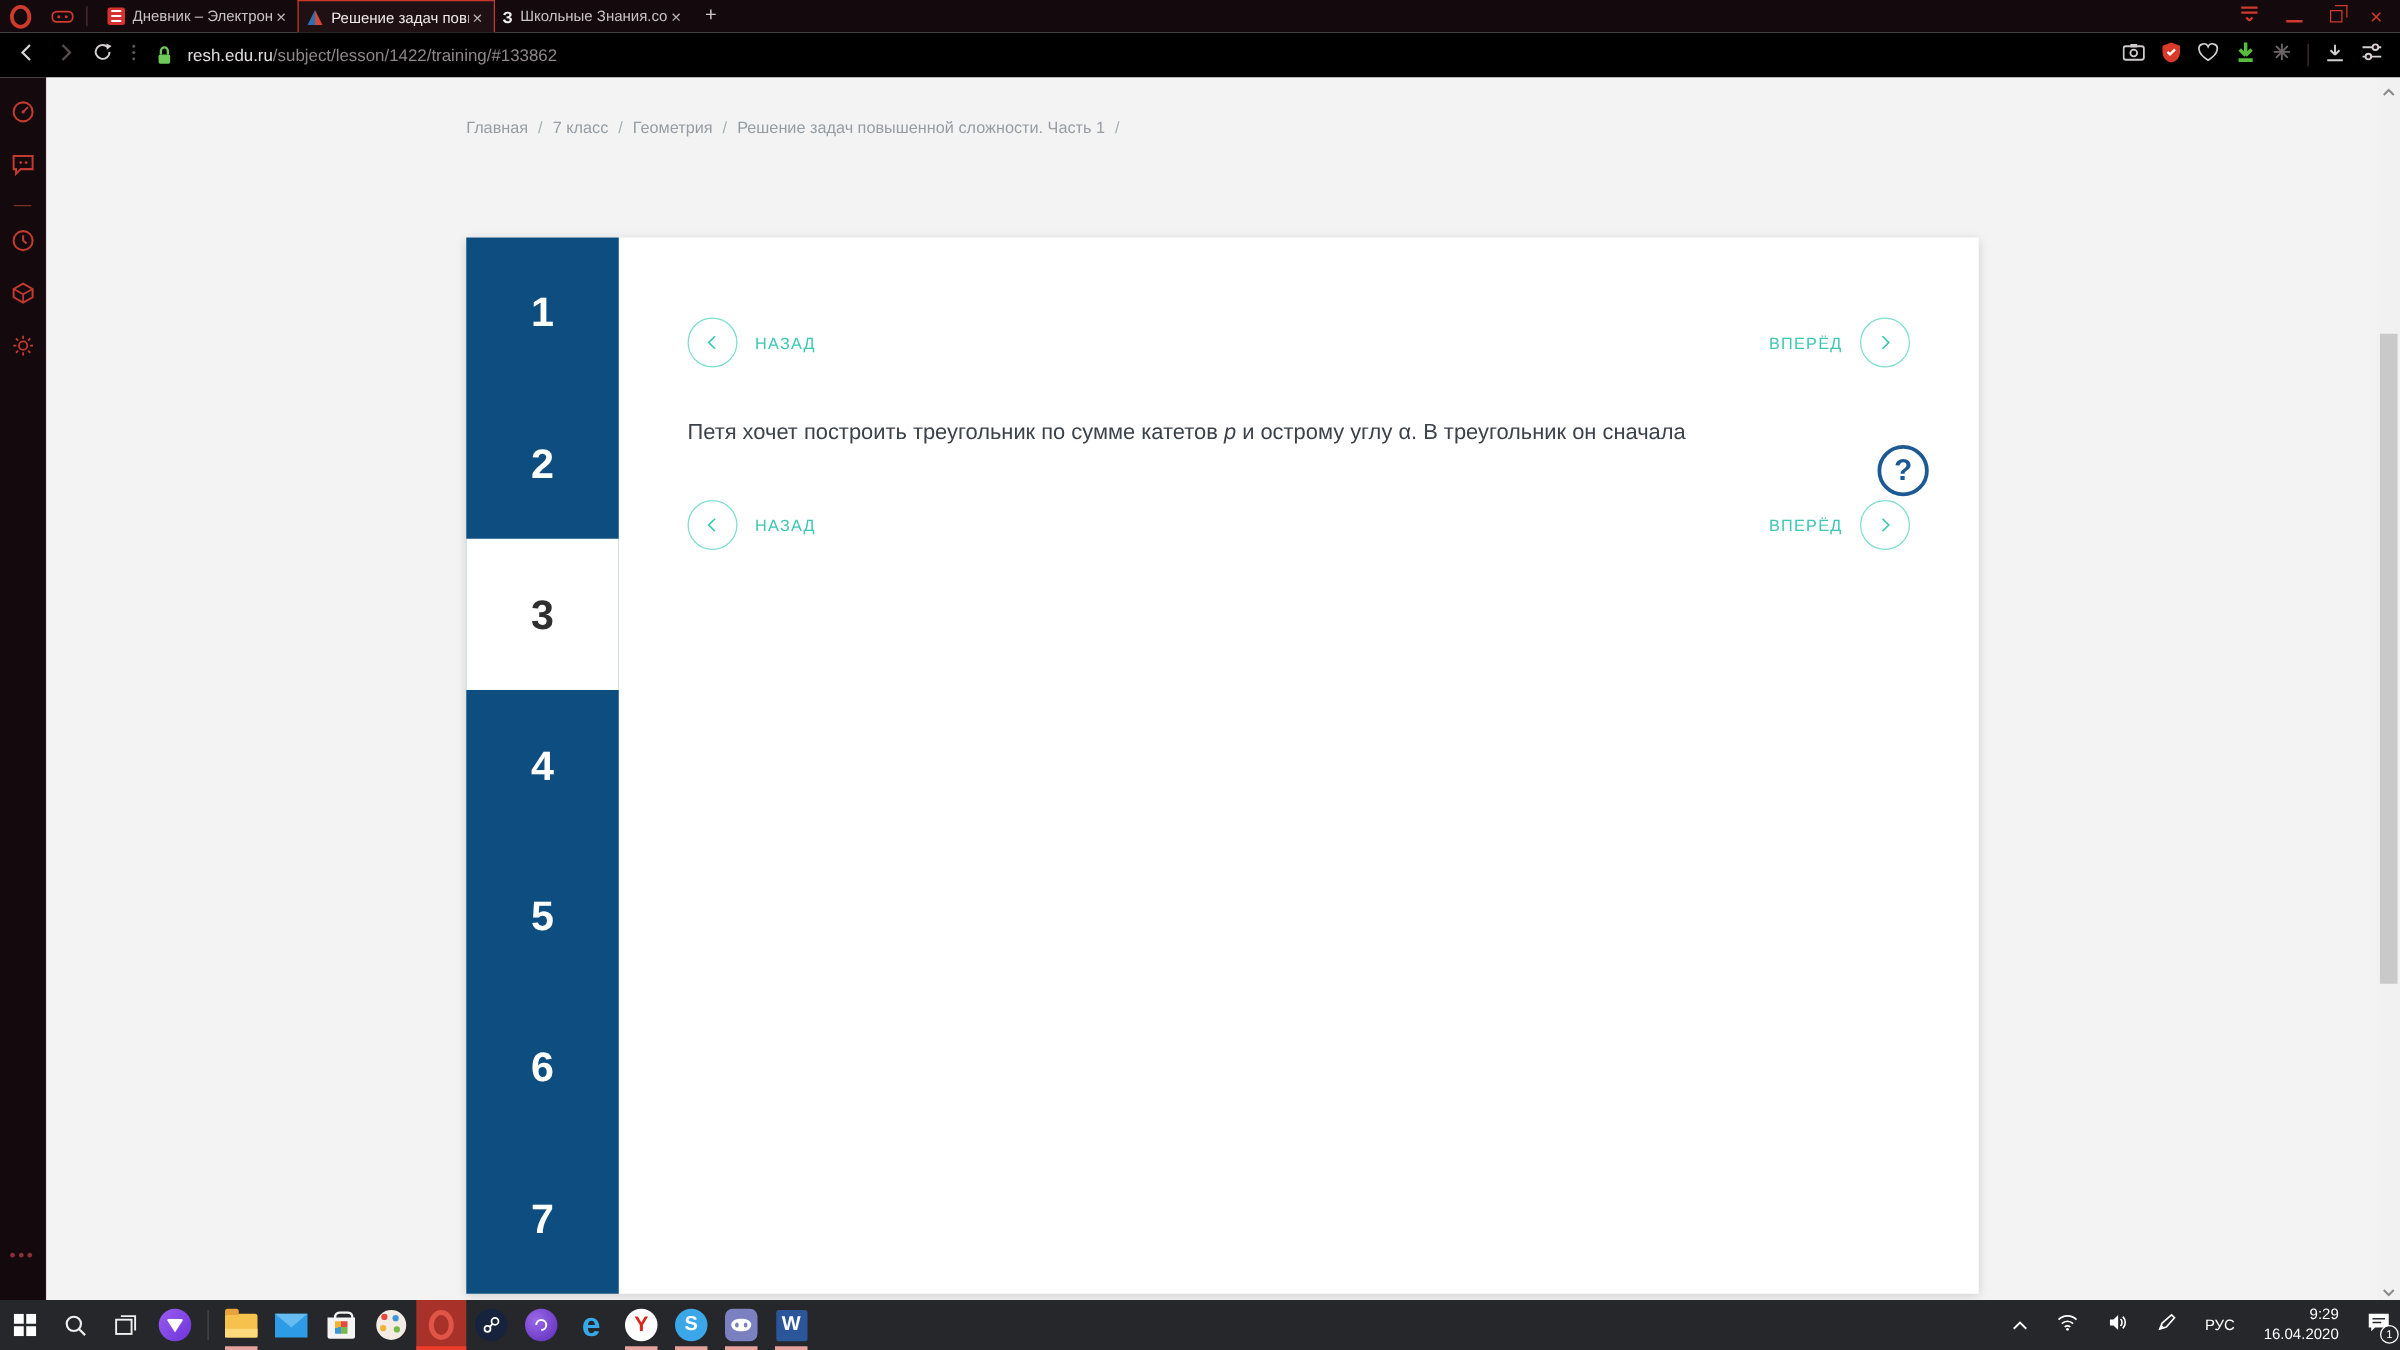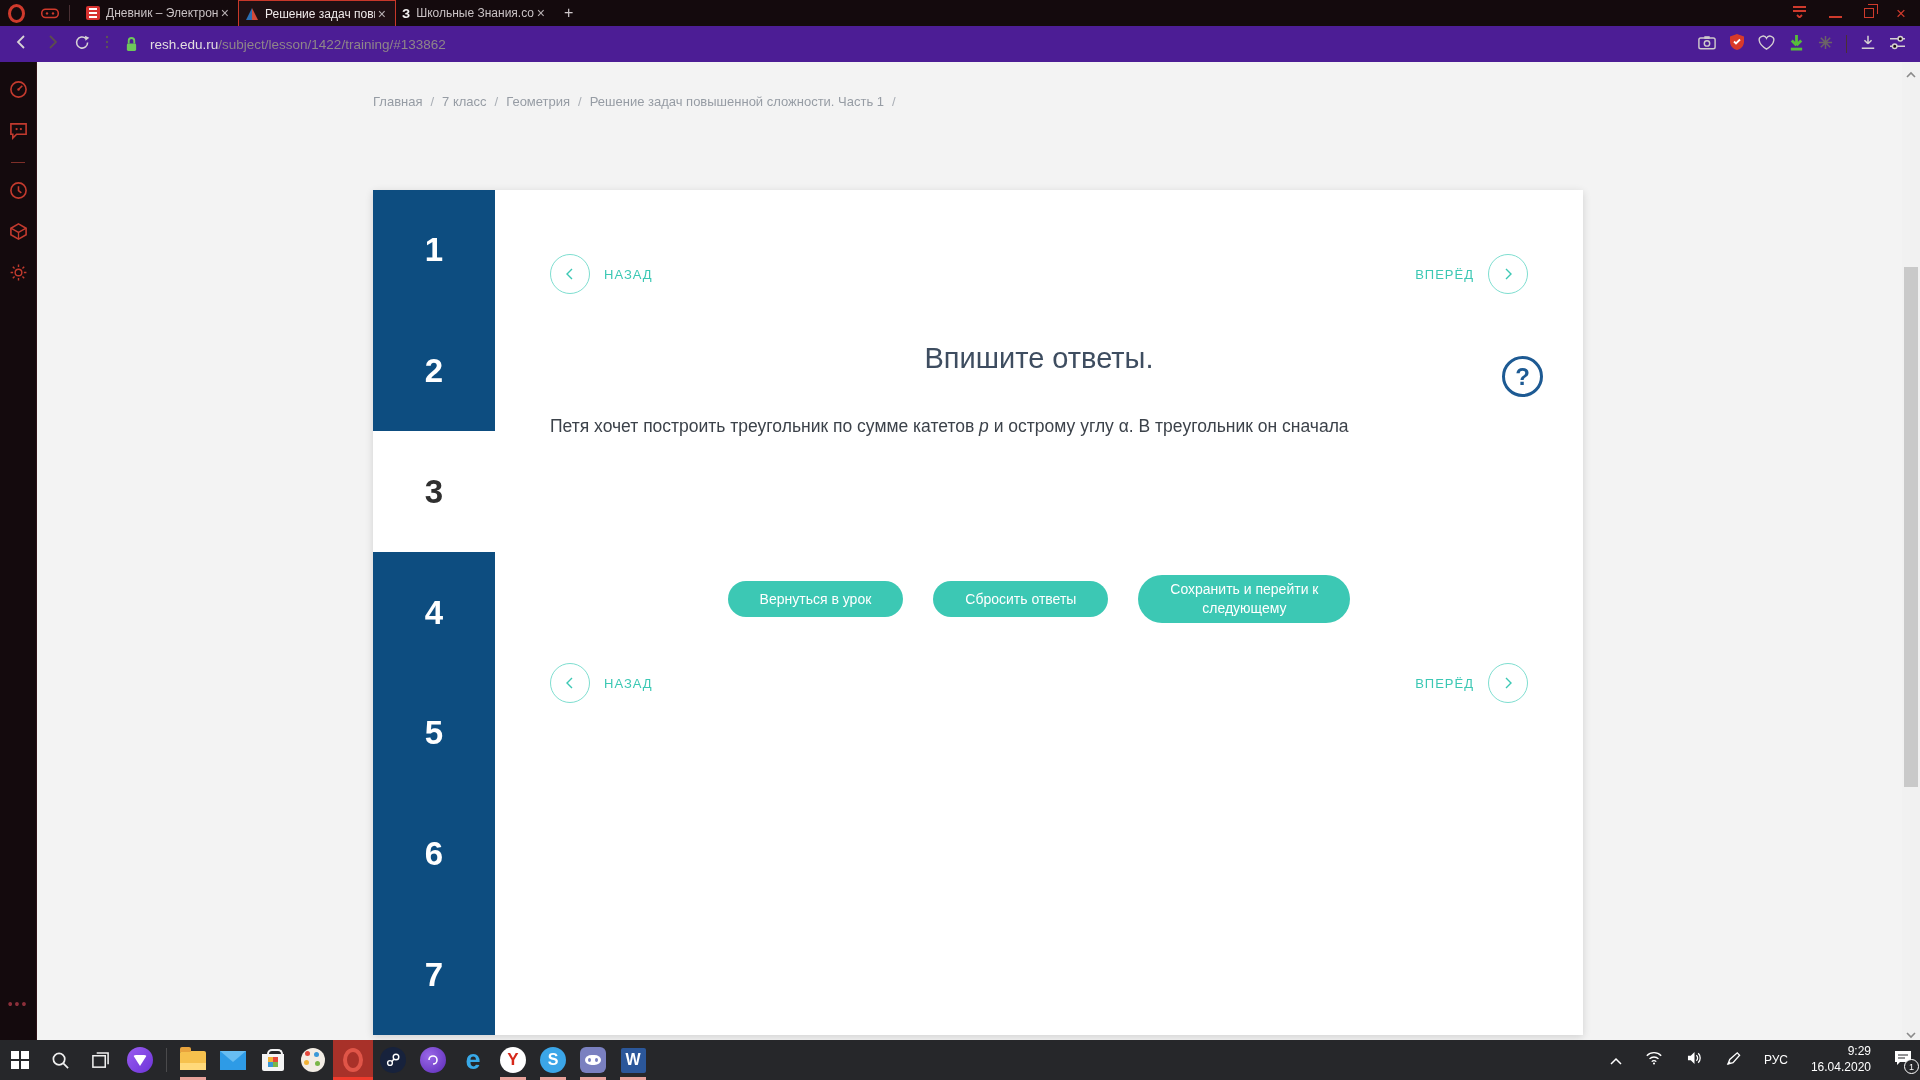--- a/index.html
+++ b/index.html
@@ -26,21 +26,21 @@
   .newtab { color:#cfc8ca; font-size:16px; margin-left:10px; }
   .win-controls { position:absolute; right:14px; top:0; height:26px; display:flex;
                   align-items:center; gap:22px; color:#cf3a2c; }
   .wc-min { width:13px; border-bottom:2px solid #cf3a2c; height:2px; margin-top:8px; }
   .wc-max { width:10px; height:10px; border:1.5px solid #cf3a2c; position:relative; }
   .wc-max::after { content:""; position:absolute; left:3px; top:-5px; width:9px; height:9px;
                    border:1.5px solid #cf3a2c; border-left:none; border-bottom:none; }
   .wc-close { font-size:17px; line-height:1; }
 
   .toolbar { position:absolute; top:26px; left:0; width:1920px; height:36px;
-             background:#4c1d95; display:flex; align-items:center; }
+             background:#000000; display:flex; align-items:center; }
   .nav-btn { margin-left:14px; }
   .url-box { display:flex; align-items:center; margin-left:16px; font-size:13.5px; }
   .url-domain { color:#e3dedf; }
   .url-path { color:#8f8689; }
   .tb-right { position:absolute; right:14px; top:0; height:36px; display:flex;
               align-items:center; gap:13px; }
   .tb-sep { width:1px; height:18px; background:#4a3034; }
 
   .rail { position:absolute; top:62px; left:0; width:37px; height:978px; background:#140a0d;
           border-right:1px solid #2e1217; display:flex; flex-direction:column; align-items:center; }
@@ -350,32 +350,26 @@
         <div class="ln-group">
           <span class="ln-label">ВПЕРЁД</span>
           <span class="ln-circle">
             <svg width="14" height="14" viewBox="0 0 14 14">
                 <path d="M5 2l5 5-5 5" stroke="#3cc8b4" stroke-width="1.4" fill="none"></path>
               </svg>
           </span>
         </div>
       </div>
 
-      <div class="task-heading">Впишите ответы.</div>
       <div class="help-circle">?</div>
 
       <div class="q">
         <div class="q-line"><span>Петя хочет построить треугольник по сумме катетов </span><i>p</i><span> и острому углу α. В треугольник он сначала</span></div>
       </div>
 
-      <div class="btn-row">
-        <button class="tealbtn">Вернуться в урок</button>
-        <button class="tealbtn">Сбросить ответы</button>
-        <button class="tealbtn big">Сохранить и перейти к следующему</button>
-      </div>
 
       <div class="lesson-nav bottom">
         <div class="ln-group">
           <span class="ln-circle">
             <svg width="14" height="14" viewBox="0 0 14 14">
                 <path d="M9 2L4 7l5 5" stroke="#3cc8b4" stroke-width="1.4" fill="none"></path>
               </svg>
           </span>
           <span class="ln-label">НАЗАД</span>
         </div>

